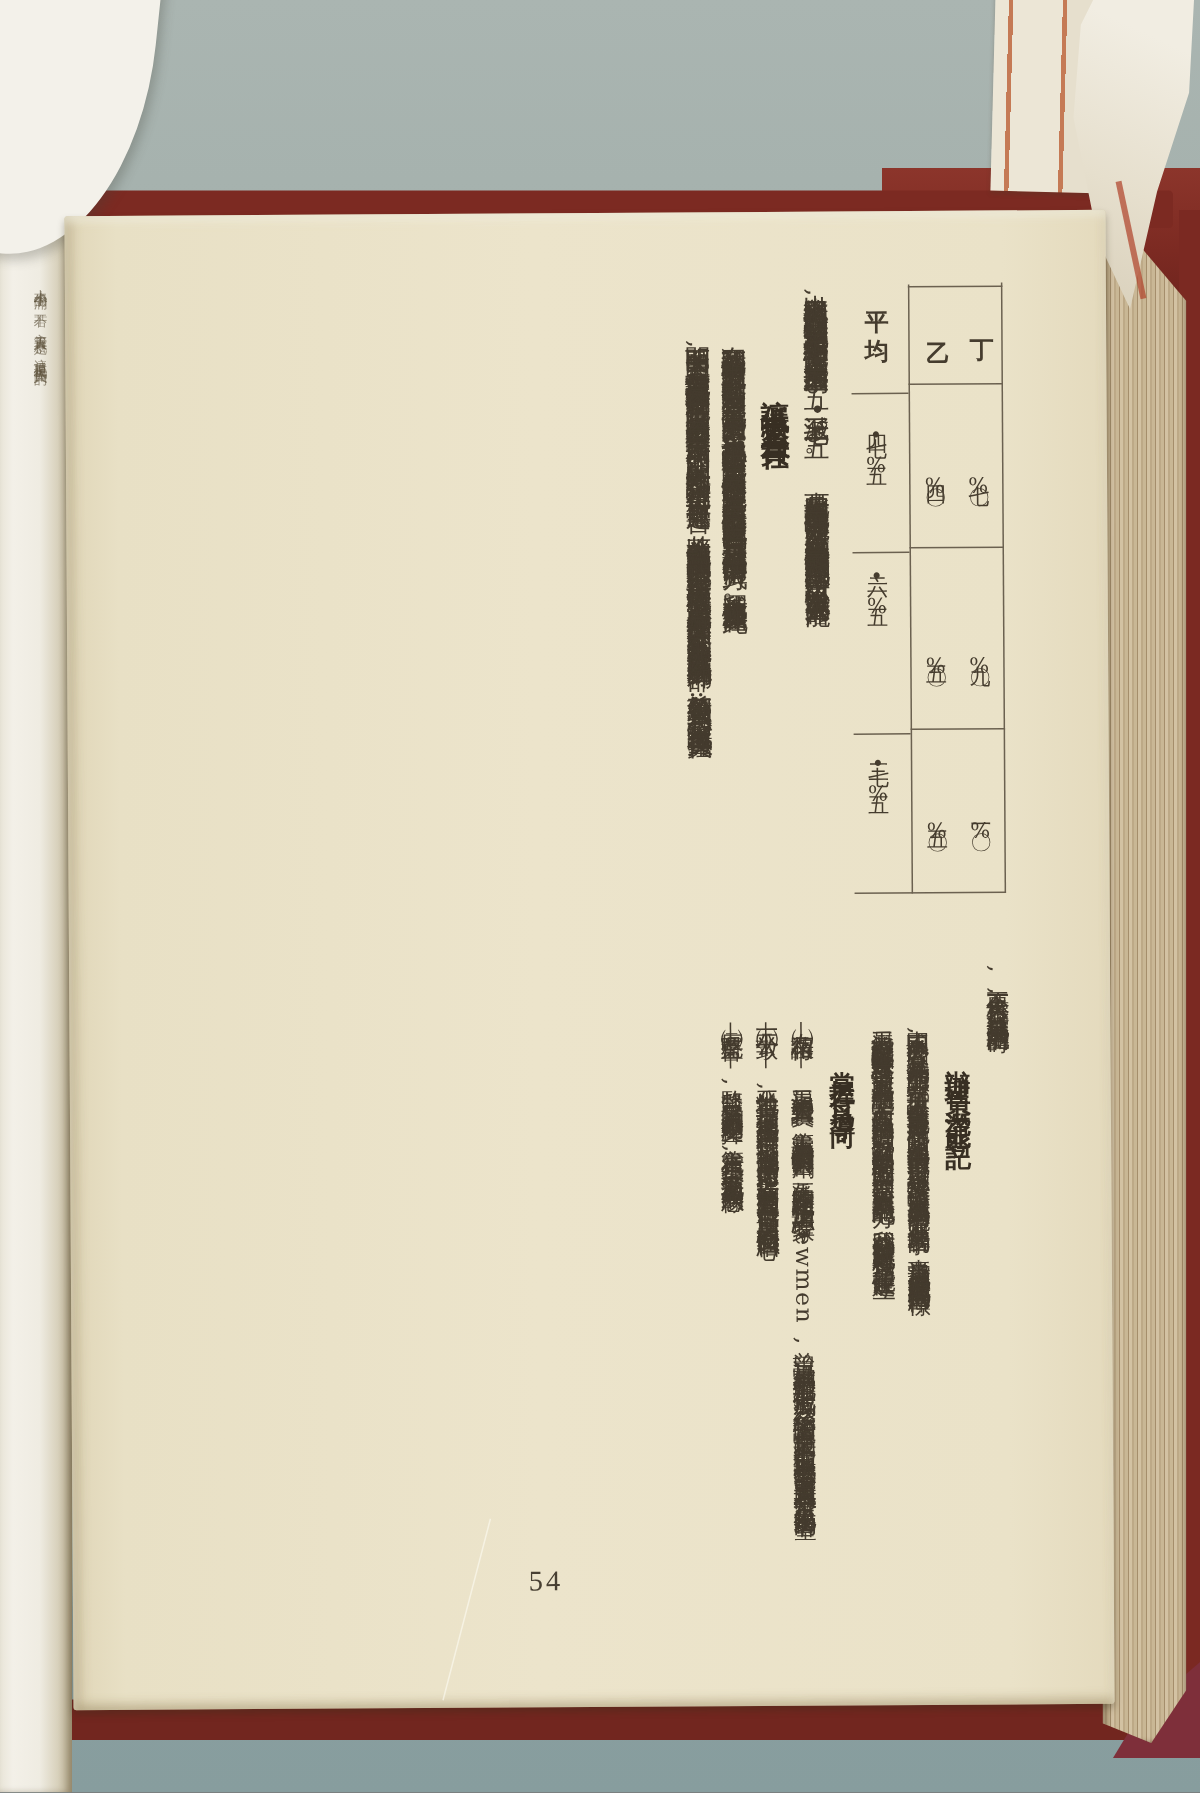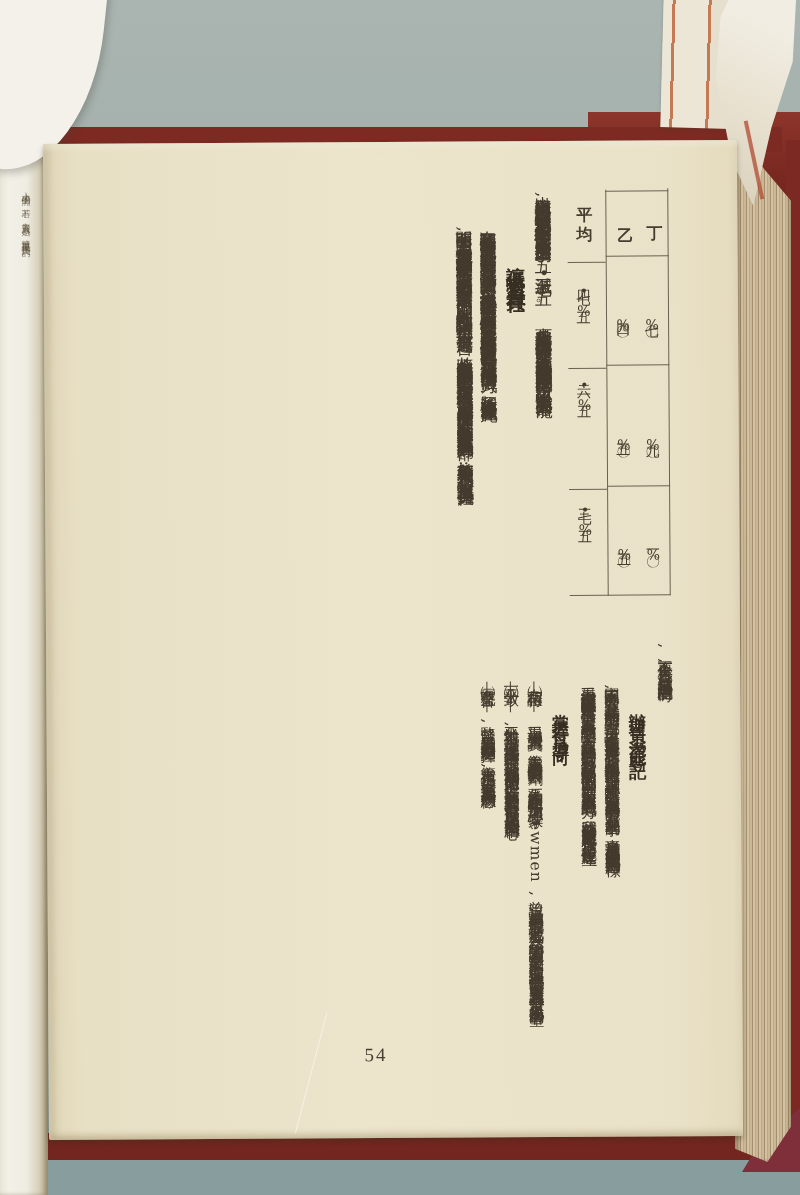--- a/index.html
+++ b/index.html
@@ -53,21 +53,21 @@
   .ind{text-indent:2em;}
   .h-top{margin:0;font-size:19px;font-weight:bold;line-height:31px;letter-spacing:4px;padding-top:68px;color:#382f23;}
   .h-bot{margin:0;font-size:17px;font-weight:bold;line-height:30px;letter-spacing:7px;padding-top:56px;color:#382f23;}
   
   .ptable{position:absolute;left:524px;top:46px;width:102px;height:410px;color:#453c2e;}
   .ptable .ln{position:absolute;background:#6b6150;}
   .tcell{position:absolute;writing-mode:vertical-rl;text-orientation:upright;white-space:nowrap;}
   .tc-head{font-size:16px;font-weight:bold;}
   .tc-avg-head{left:6px;top:8px;letter-spacing:18px;}
   .tc-val{font-size:14px;letter-spacing:2px;}
-  .page-number{position:absolute;left:316px;top:902px;font-size:19px;letter-spacing:2px;color:#473f32;
+  .page-number{position:absolute;left:304px;top:902px;font-size:19px;letter-spacing:2px;color:#473f32;
     font-family:"Liberation Serif","DejaVu Serif",serif;}
 </style>
 </head>
 <body>
 
 <div class="scene">
 
   <div class="cover-topright"></div>
   <div class="cover-top"></div>
   <div class="cover-right"></div>

